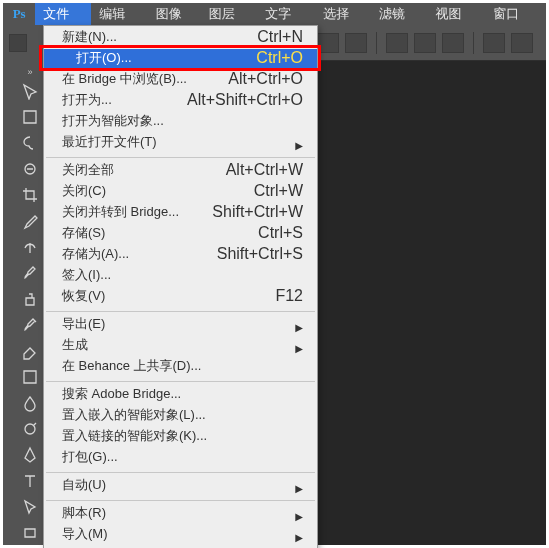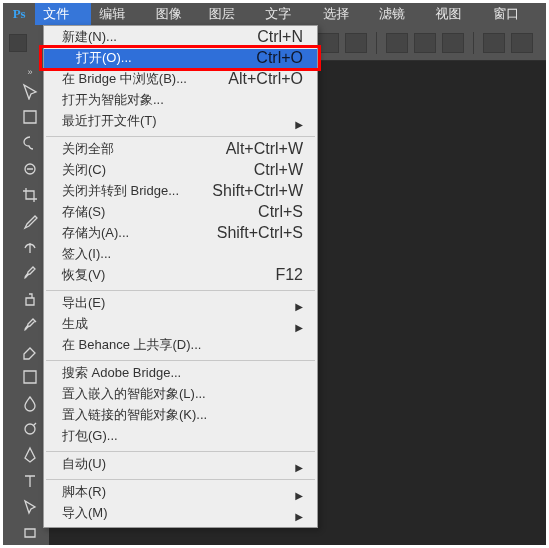--- a/index.html
+++ b/index.html
@@ -154,21 +154,21 @@
       background: #2f6fd9;
       color: #fff;
       padding-left: 32px;
     }
     .menu-sep {
       height: 1px;
       background: #c7c7c7;
       margin: 3px 2px;
     }
     .shortcut { color: #333; font-size: 16px; }
-    .menu-item.highlight .shortcut { color: #0f172a; }
+    .menu-item.highlight .shortcut { color: #fde047; }
     .submenu-arrow {
       font-size: 10px;
       color: #333;
       margin-left: auto;
       padding-left: 10px;
     }
     .highlight-box {
       position: absolute;
       top: 42px;
       left: 36px;
@@ -321,20 +321,24 @@
       </div>
       <div class="menu-item highlight">
         <span>打开(O)...</span>
         <span class="shortcut">Ctrl+O</span>
       </div>
       <div class="menu-item">
         <span>在 Bridge 中浏览(B)...</span>
         <span class="shortcut">Alt+Ctrl+O</span>
       </div>
       <div class="menu-item">
+        <span>打开为...</span>
+        <span class="shortcut">Alt+Shift+Ctrl+O</span>
+      </div>
+      <div class="menu-item">
         <span>打开为智能对象...</span>
       </div>
       <div class="menu-item">
         <span>最近打开文件(T)</span>
         <span class="submenu-arrow">▶</span>
       </div>
       <div class="menu-sep"></div>
       <div class="menu-item">
         <span>关闭全部</span>
         <span class="shortcut">Alt+Ctrl+W</span>

